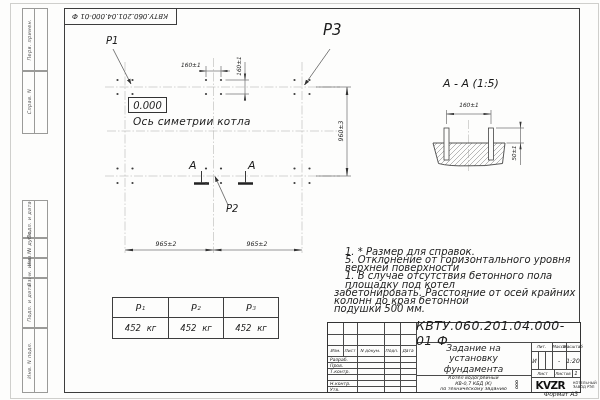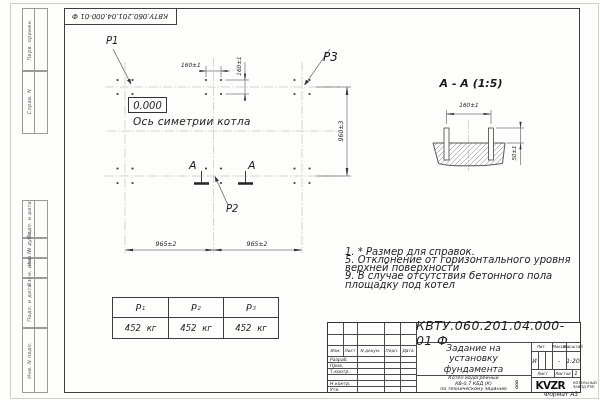--- a/index.html
+++ b/index.html
@@ -180,42 +180,44 @@
     </g>
 
     <g>
       <path d="M433 143 L505 143 L502.5 163.5 Q485 166.5 468 165.8 Q449 166.3 438.5 163.5 Z" fill="url(#hatch)" stroke="#444" stroke-width="0.9"></path>
       <rect x="444" y="128" width="5" height="32" fill="#fdfdfc" stroke="#444" stroke-width="0.8"></rect>
       <rect x="488.5" y="128" width="5" height="32" fill="#fdfdfc" stroke="#444" stroke-width="0.8"></rect>
     </g>
   </svg>
 
   <div class="txt" style="left:106px;top:35px;font-size:10px;">P1</div>
-  <div class="txt" style="left:323px;top:51px;font-size:12px;font-style:italic;">P3</div>
+  <div class="txt" style="left:323px;top:22px;font-size:15px;font-style:italic;">P3</div>
   <div class="txt" style="left:226px;top:203px;font-size:10px;">P2</div>
   <div class="txt" style="left:189px;top:160px;font-size:11px;">А</div>
   <div class="txt" style="left:248px;top:160px;font-size:11px;">А</div>
   <div class="levelbox">
     <span>0.000</span>
   </div>
   <div class="txt" style="left:133px;top:116px;font-size:10.5px;letter-spacing:0.3px;">Ось симетрии котла</div>
   <div class="txt" style="left:181px;top:62px;font-size:5.8px;">160±1</div>
   <div class="rot txt" style="left:228px;top:61px;width:22px;height:10px;font-size:5.8px;">160±1</div>
   <div class="txt ctr" style="left:145px;top:241px;width:42px;font-size:6.2px;">965±2</div>
   <div class="txt ctr" style="left:236px;top:241px;width:42px;font-size:6.2px;">965±2</div>
   <div class="rot txt" style="left:321px;top:126px;width:40px;height:10px;font-size:6.2px;">960±3</div>
 
-  <div class="txt ctr" style="left:436px;top:78px;width:70px;font-size:11px;font-weight:bold;">А - А (1:5)</div>
+  <div class="txt ctr" style="left:436px;top:78px;width:70px;font-size:11px;">А - А (1:5)</div>
   <div class="txt ctr" style="left:448px;top:102px;width:42px;font-size:5.8px;">160±1</div>
   <div class="rot txt" style="left:498px;top:148px;width:32px;height:10px;font-size:5.5px;">50±1</div>
 
   <div class="notes">
     <div class="ind">1. * Размер для справок.</div>
     <div class="ind">5. Отклонение от горизонтального уровня верхней поверхности</div>
-    <div class="ind">9. В случае отсутствия бетонного пола площадку под котел</div>
+    <div class="ind">1. В случае отсутствия бетонного пола площадку под котел</div>
+    <div>забетонировать. Расстояние от осей крайних колонн до края бетонной</div>
+    <div>подушки 500 мм.</div>
   </div>
 
   <div class="ptable">
     <div class="hd">
       <span>P</span>
         <sub>1</sub>
     </div>
     <div class="hd c2">
       <span>P</span>
         <sub>2</sub>

